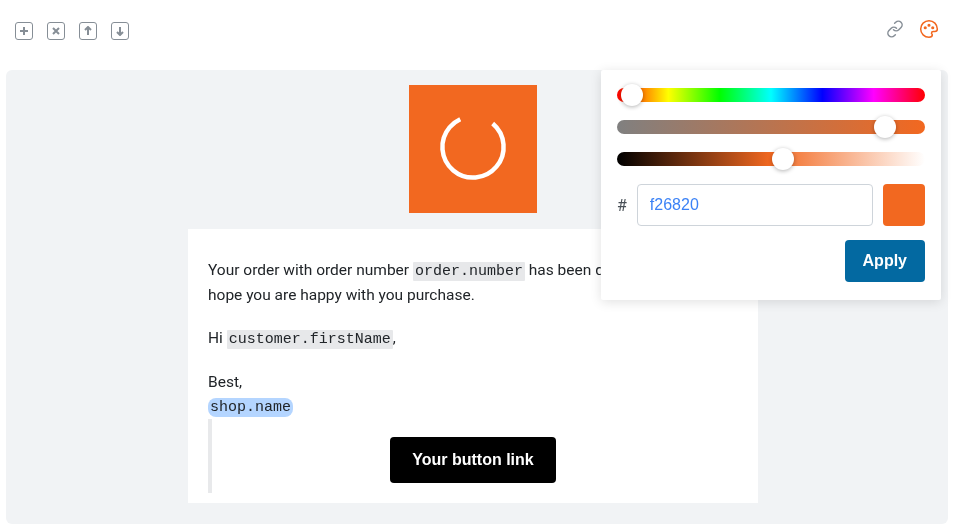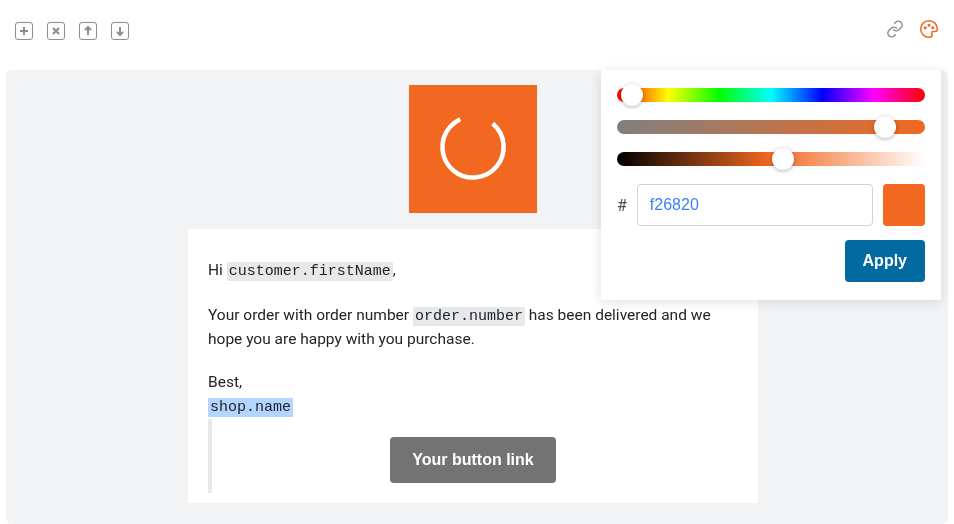--- a/index.html
+++ b/index.html
@@ -88,37 +88,38 @@
     .p-signoff { margin-bottom: 0 !important; }
     .var-token {
       background: #e7e8ea;
       font-family: "Courier New", monospace;
       font-size: 15px;
       padding: 1px 2px;
       border-radius: 1px;
     }
     .var-token.selected {
       background: #b4d5ff;
+      border-radius: 8px;
     }
     .button-row {
       display: flex;
       justify-content: center;
       margin-top: 18px;
       position: relative;
     }
     .button-divider {
       position: absolute;
       left: 0;
       top: -18px;
       bottom: -10px;
       width: 4px;
       background: #e8e9eb;
     }
     .cta-button {
-      background: #737373;
+      background: #000000;
       color: #fff;
       font-weight: 600;
       font-size: 16px;
       padding: 14px 22px;
       border-radius: 4px;
       cursor: pointer;
       border: none;
     }
     
     .color-panel {
@@ -259,24 +260,24 @@
       <div class="logo-block" style="background: rgb(242, 104, 32);">
         <span>
           <svg viewBox="0 0 100 100">
               <circle cx="50" cy="50" r="34" fill="none" stroke="#fff" stroke-width="5" stroke-dasharray="175 40" transform="rotate(-50 50 50)"></circle>
             </svg>
         </span>
       </div>
     </div>
     <div class="email-body">
       <p>
-        <span>Hi </span><span class="var-token">customer.firstName</span><span>,</span>
+        <span>Your order with order number </span><span class="var-token">order.number</span><span> has been delivered and we hope you are happy with you purchase.</span>
       </p>
       <p>
-        <span>Your order with order number </span><span class="var-token">order.number</span><span> has been delivered and we hope you are happy with you purchase.</span>
+        <span>Hi </span><span class="var-token">customer.firstName</span><span>,</span>
       </p>
       <p class="p-signoff">
         <span>Best,</span><br>
         <span class="var-token selected">shop.name</span>
       </p>
       <div class="button-row">
         <div class="button-divider"></div>
         <button class="cta-button">Your button link</button>
       </div>
     </div>

